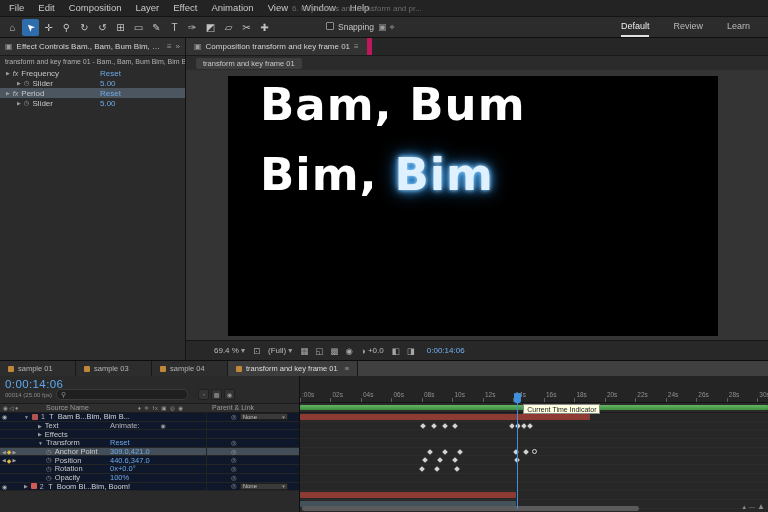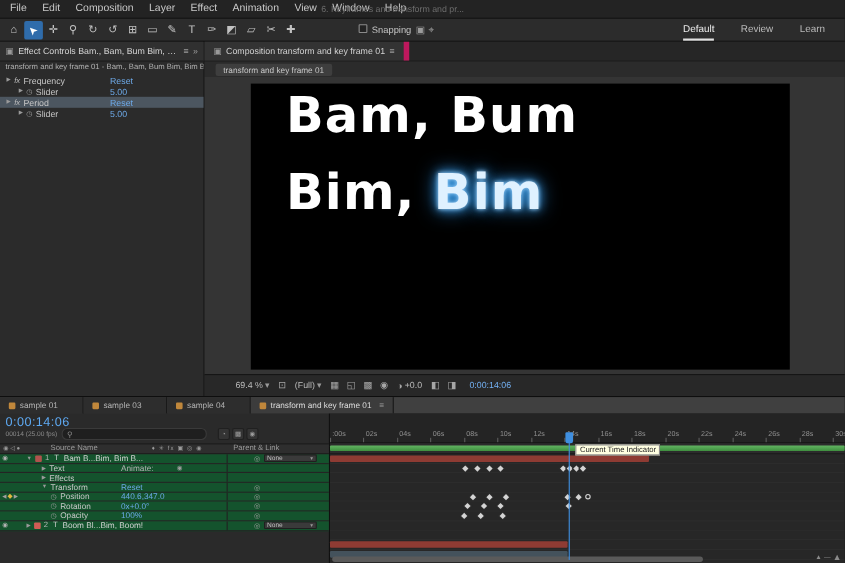--- a/index.html
+++ b/index.html
@@ -72,21 +72,21 @@
 .search{position:absolute;left:56px;top:13px;width:132px;height:11px;background:#1f1f1f;border:1px solid #3a3a3a;border-radius:5px;display:flex;align-items:center;gap:3px;padding:0 4px;font-size:7px;color:#8a8a8a}
 .minis{position:absolute;left:198px;top:13px;display:flex;gap:2px}
 .mini{width:11px;height:11px;background:#343434;border:1px solid #202020;border-radius:2px;font-size:6px;color:#9c9c9c;display:flex;align-items:center;justify-content:center}
 .tl-header{position:relative;height:10px;background:#2e2e2e;border-top:1px solid #1b1b1b;border-bottom:1px solid #1b1b1b;font-size:7px;color:#9b9b9b}
 .tl-header span{position:absolute;top:0;line-height:8px}
 .h-av{left:3px;font-size:5.5px}
 .h-src{left:46px}
 .h-sw{left:138px;font-size:5.5px;letter-spacing:1px}
 .h-parent{left:212px}
 .trows{position:relative}
-.t-row{position:relative;height:8.7px;background:#14532d;border-bottom:1px solid #242424}
+.t-row{position:relative;height:8.7px;background:#0f172a;border-bottom:1px solid #242424}
 .t-row.sel{background:#434e58}
 .av{position:absolute;left:2px;top:0;bottom:0;width:22px;display:flex;align-items:center;gap:1px}
 .eye{font-size:6px;color:#b2b2b2}
 .nav{font-size:5px;color:#9f9f9f}
 .nav.mid{font-size:6px}
 .nav.mid.on{color:#e3b93f}
 .rmain{position:absolute;left:24px;top:0;bottom:0;display:flex;align-items:center;gap:3px;white-space:nowrap}
 .rmain.ind1{left:38px}
 .rmain.ind2{left:46px}
 .chip{width:6px;height:6px;border-radius:1px;display:inline-block}
@@ -372,20 +372,37 @@
               <span class="twirl">▼</span>
               <span class="gname">Transform</span>
             </div>
             <div class="val">
               <span>Reset</span>
             </div>
             <div class="pcell">
               <span class="pick">◎</span>
             </div>
           </div>
+          <div class="t-row sel">
+            <div class="av">
+              <span class="nav">◀</span>
+              <span class="nav mid on">◆</span>
+              <span class="nav">▶</span>
+            </div>
+            <div class="rmain ind2">
+              <span class="sw">◷</span>
+              <span class="pname">Anchor Point</span>
+            </div>
+            <div class="val">
+              <span>309.0,421.0</span>
+            </div>
+            <div class="pcell">
+              <span class="pick">◎</span>
+            </div>
+          </div>
           <div class="t-row">
             <div class="av">
               <span class="nav">◀</span>
               <span class="nav mid on">◆</span>
               <span class="nav">▶</span>
             </div>
             <div class="rmain ind2">
               <span class="sw">◷</span>
               <span class="pname">Position</span>
             </div>

